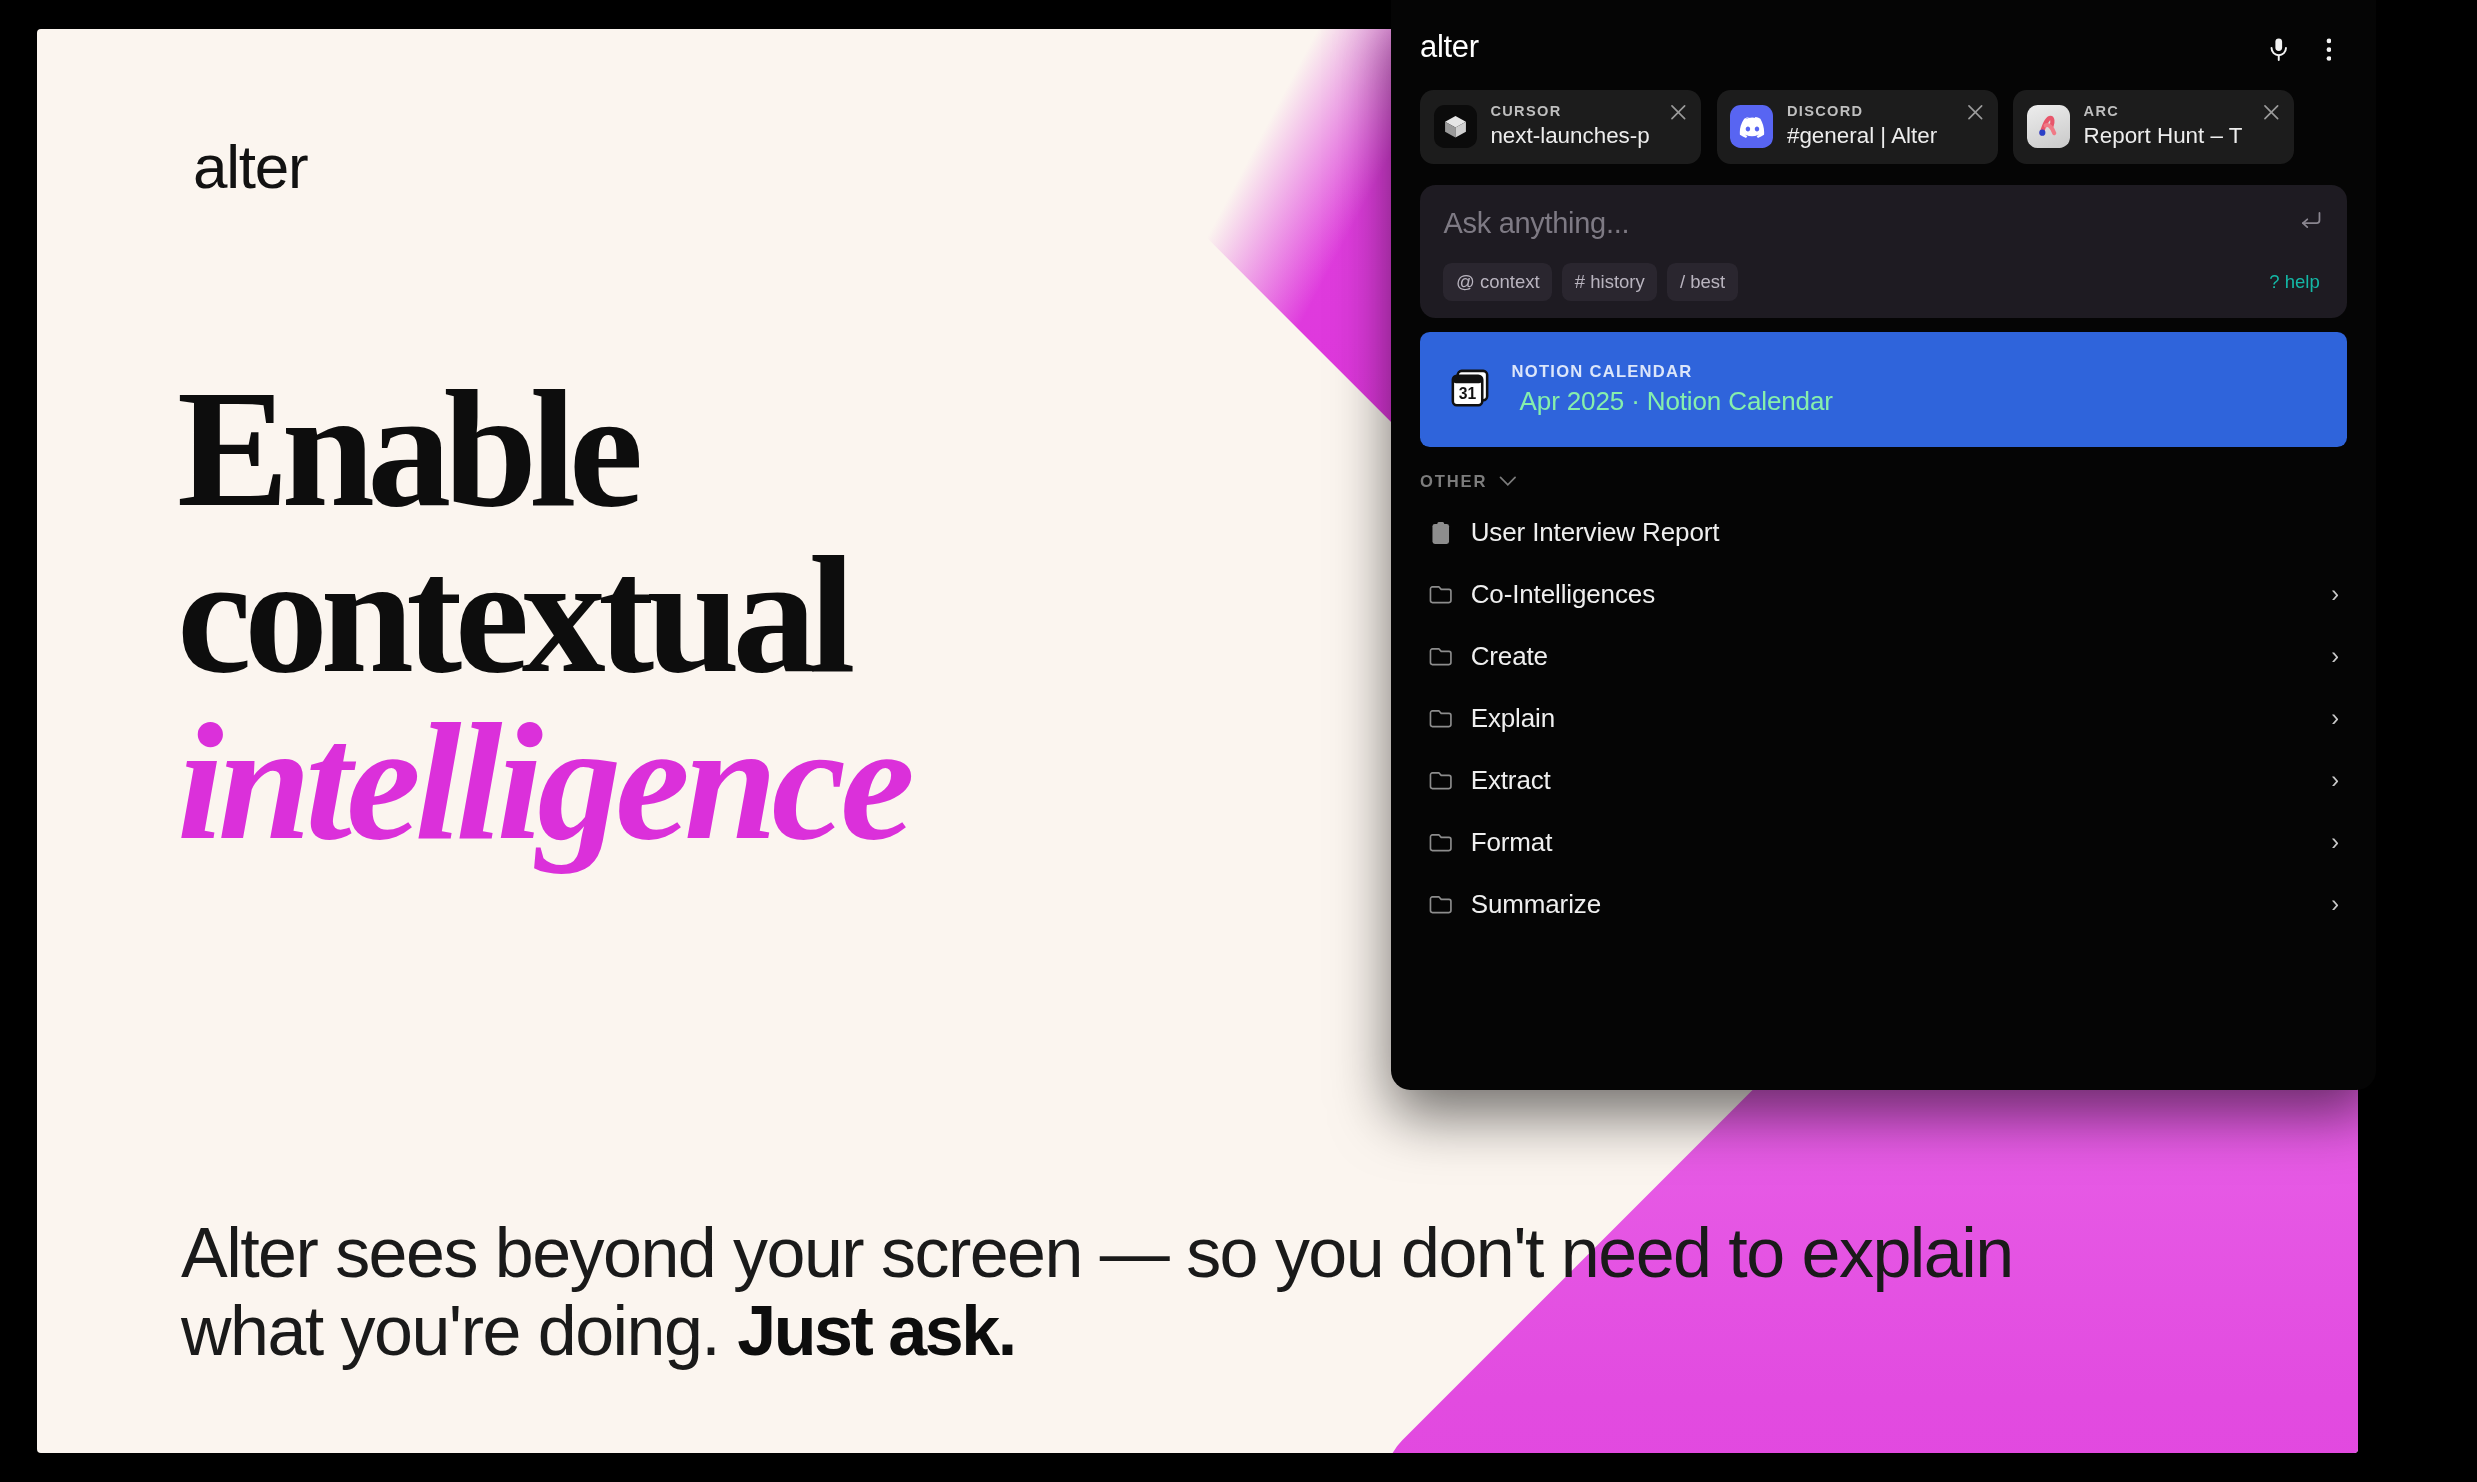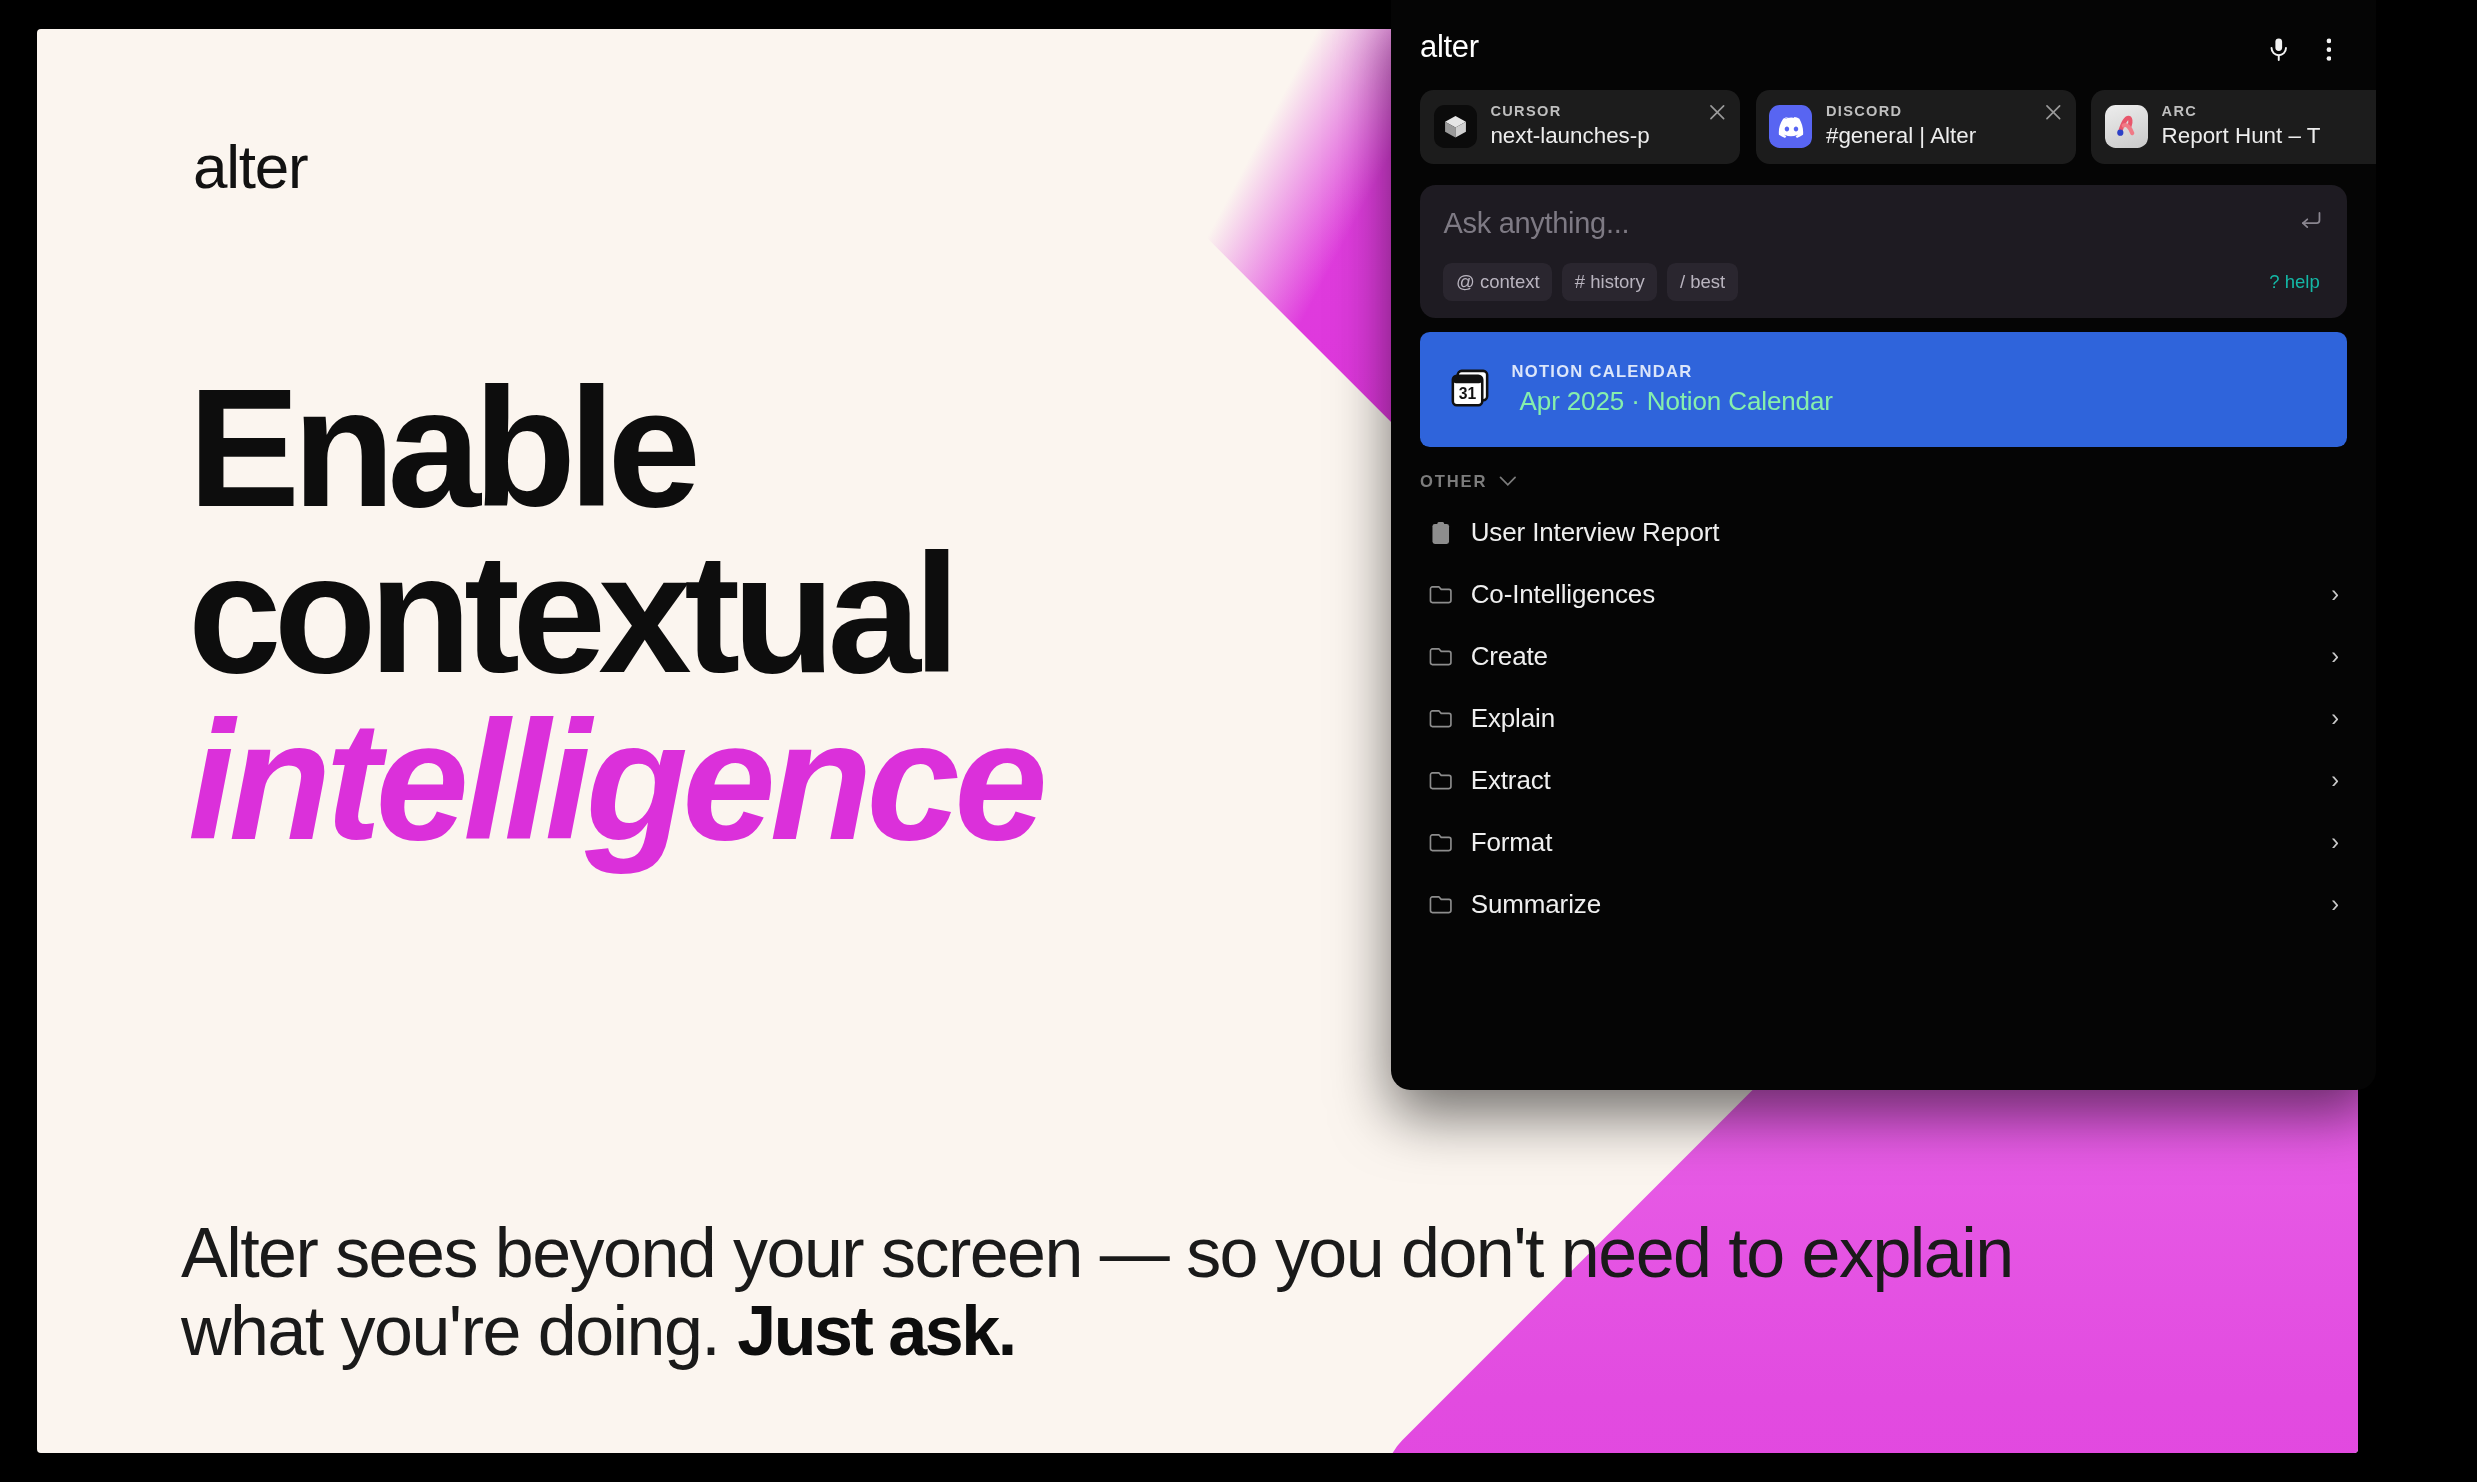--- a/index.html
+++ b/index.html
@@ -75,29 +75,29 @@
     top: 102px;
     font-size: 62px;
     font-weight: 500;
     letter-spacing: -0.02em;
     color: #121212;
     font-family: "Liberation Sans", sans-serif;
   }
 
   .headline {
     position: absolute;
-    left: 151px;
+    left: 140px;
     top: 336px;
     width: 1365px;
     font-size: 168px;
     line-height: 0.99;
     font-weight: 800;
     letter-spacing: -0.045em;
     color: #0D0D0D;
-    font-family: Liberation Sans, sans-serif;
+    font-family: Liberation Serif, serif;
   }
   .headline .accent {
     display: block;
     color: #DB30DA;
     font-style: italic;
     font-weight: 800;
     letter-spacing: -0.035em;
   }
 
   .subline {
@@ -163,21 +163,21 @@
 
   
   .tabs {
     display: flex;
     gap: 15.6px;
     padding: 5.9px 29px 0 29px;
   }
   .tab {
     position: relative;
     flex: 0 0 auto;
-    width: 320px;
+    width: 281px;
     height: 74px;
     background: #1C1C1C;
     border-radius: 13.7px;
     display: flex;
     align-items: center;
     gap: 13.7px;
     padding: 0 13.7px 0 13.7px;
     overflow: hidden;
   }
   .tab-ico {

